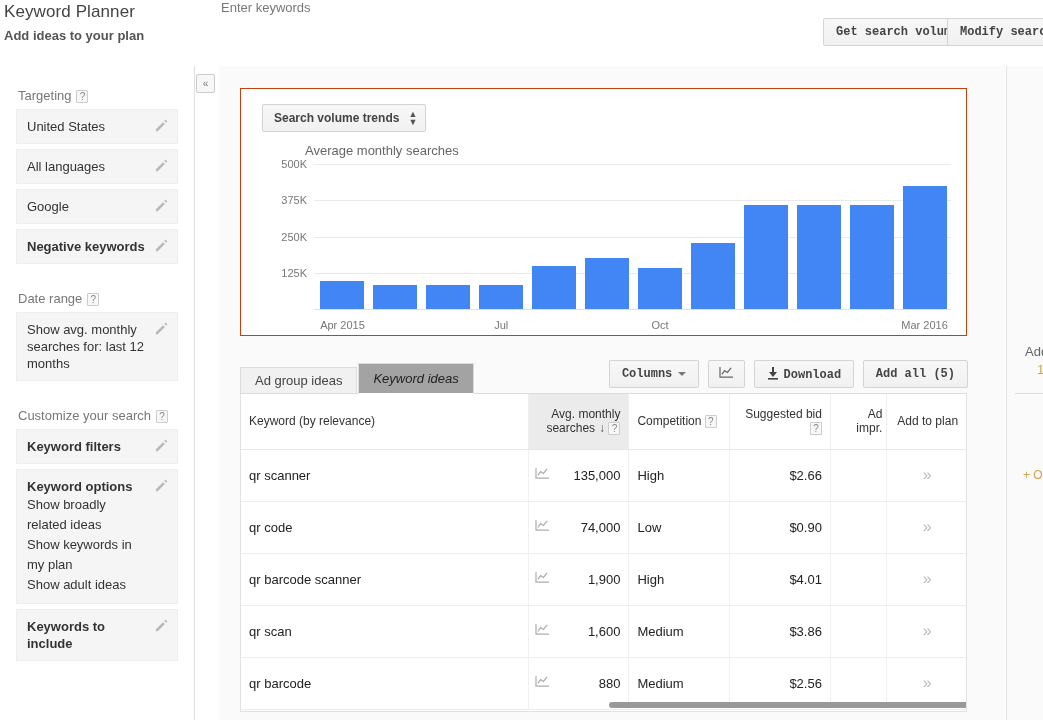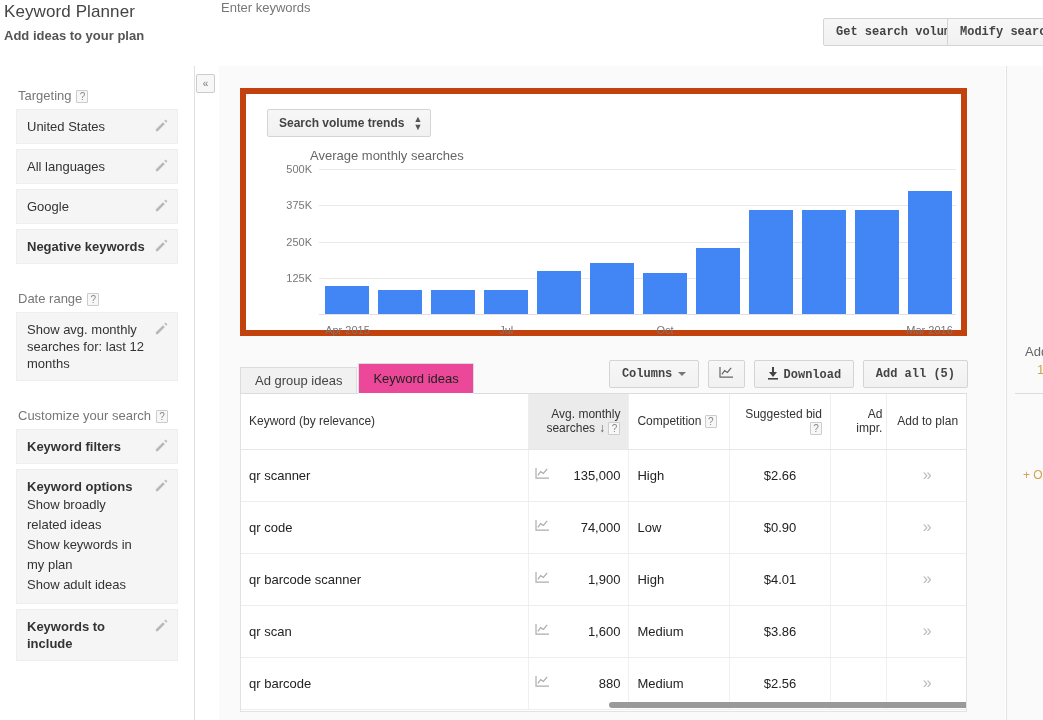--- a/index.html
+++ b/index.html
@@ -71,21 +71,21 @@
     color: #777; font-size: 10px; line-height: 17px; text-align: center; cursor: pointer;
     z-index: 5;
   }
 
   
   #main { position: absolute; left: 219px; top: 66px; width: 786px; height: 654px; background: #fafafa; }
 
   
   #chart-panel {
     position: absolute; left: 21px; top: 22px; width: 727px; height: 248px;
-    background: #fff; border: 6px solid #c2410c; padding-left: 36px;
+    background: #fff; border: 1px solid #c2410c; padding-left: 36px;
   }
   #chart-select {
     position: absolute; left: 21px; top: 15px; height: 28px;
     background: linear-gradient(#f7f7f7,#f1f1f1); border: 1px solid #d4d4d4; border-radius: 2px;
     color: #444; font-size: 12px; font-weight: bold; padding: 0 26px 0 11px;
     line-height: 26px; cursor: pointer;
   }
   #chart-select .updown { position: absolute; right: 8px; top: 5px; font-size: 9px; line-height: 8px; color: #555; }
   #chart-axis-title { position: absolute; left: 20px; top: 54px; font-size: 13px; color: #666; margin-left: 44px; }
 
@@ -98,21 +98,21 @@
   .xtick { position: absolute; bottom: 3px; font-size: 11px; color: #777; text-align: center; }
 
   
   #tabs { position: absolute; left: 21px; top: 297px; }
   .tab {
     display: inline-block; height: 27px; line-height: 26px; padding: 0 14px;
     font-size: 13px; color: #444; background: #f1f1f1; border: 1px solid #dcdcdc;
     border-bottom: 1px solid #dcdcdc; cursor: pointer; margin-right: 1px;
     vertical-align: bottom;
   }
-  .tab.active { background: #ec4899; border-bottom-color: #fff; height: 31px; line-height: 30px; color: #222; }
+  .tab.active { background: #a3a3a3; border-bottom-color: #fff; height: 31px; line-height: 30px; color: #222; font-style: italic; }
   #tabbar-line { position: absolute; left: 21px; top: 327px; width: 727px; height: 1px; background: #dcdcdc; }
 
   #toolbar { position: absolute; right: 37px; top: 294px; }
   #toolbar .gbtn { margin-left: 5px; vertical-align: top; }
   .caret { display: inline-block; border-left: 4px solid transparent; border-right: 4px solid transparent;
            border-top: 4px solid #777; margin-left: 6px; vertical-align: middle; }
 
   
   #table-wrap { position: absolute; left: 21px; top: 328px; width: 727px; height: 318px; background: #fff;
                 border: 1px solid #e2e2e2; border-top: none; overflow: hidden; }
@@ -123,21 +123,21 @@
     padding: 8px 8px; height: 55px; background: #fff;
   }
   thead th.sorted { background: #ebebeb; }
   tbody td {
     font-size: 13px; color: #222; padding: 0 8px; height: 52px;
     border-bottom: 1px solid #ededed; border-right: 1px solid #f0f0f0; vertical-align: middle;
   }
   .c-kw { width: 285px; text-align: left; }
   .c-avg { width: 100px; text-align: right; }
   .c-comp { width: 100px; text-align: left; }
-  .c-bid { width: 100px; text-align: center; }
+  .c-bid { width: 100px; text-align: right; }
   .c-impr { width: 56px; text-align: right; }
   .c-add { width: 80px; text-align: center; }
   thead th.c-kw { text-align: left; }
   thead th.c-comp { text-align: left; }
   thead th.c-bid { text-align: right; }
   thead th.c-impr { text-align: right; padding-right: 4px; }
   thead th.c-add { text-align: left; padding-left: 10px; }
   .avg-cell { position: relative; padding-left: 30px !important; }
   .mini-chart-icon { position: absolute; left: 6px; top: 17px; opacity: .6; cursor: pointer; }
   .chev { color: #bbb; font-size: 16px; cursor: pointer; }

